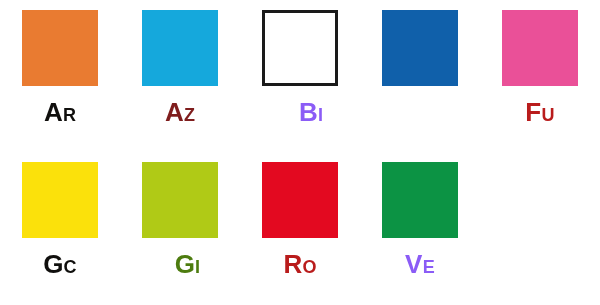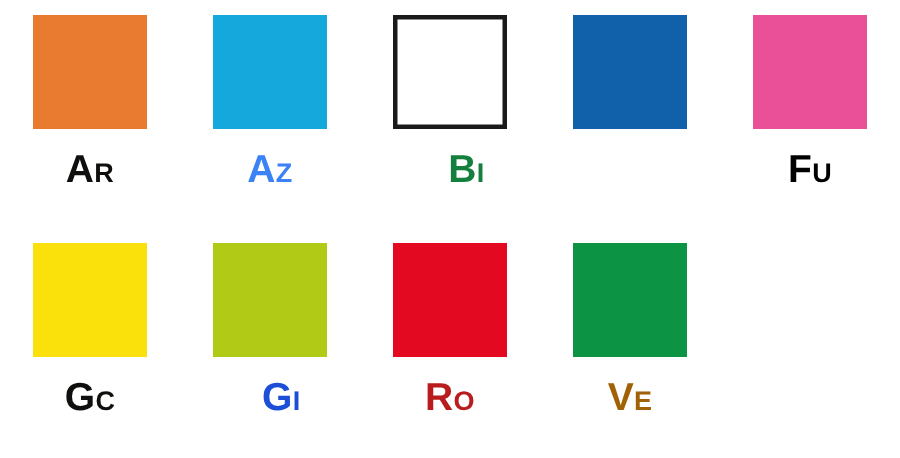--- a/index.html
+++ b/index.html
@@ -80,71 +80,71 @@
 
     <div class="legend-cell">
       <div class="swatch" style="background-color: rgb(233, 123, 49);"></div>
       <div class="swatch-label" style="color: rgb(16, 15, 13);">
         <span class="lbl-major">A</span><span class="lbl-minor">R</span>
       </div>
     </div>
 
     <div class="legend-cell">
       <div class="swatch" style="background-color: rgb(21, 168, 220);"></div>
-      <div class="swatch-label" style="color: #3b82f6;">
+      <div class="swatch-label" style="color: #7f1d1d;">
         <span class="lbl-major">A</span><span class="lbl-minor">Z</span>
       </div>
     </div>
 
     <div class="legend-cell">
       <div class="swatch outlined" style="border-color: rgb(26, 26, 26); background-color: rgb(255, 255, 255);"></div>
-      <div class="swatch-label" style="color: #15803d; margin-left: 22px;">
+      <div class="swatch-label" style="color: #8b5cf6; margin-left: 22px;">
         <span class="lbl-major">B</span><span class="lbl-minor">I</span>
       </div>
     </div>
 
     <div class="legend-cell">
       <div class="swatch" style="background-color: rgb(16, 96, 170);"></div>
     </div>
 
     <div class="legend-cell">
       <div class="swatch" style="background-color: rgb(234, 80, 152);"></div>
-      <div class="swatch-label" style="color: #000000;">
+      <div class="swatch-label" style="color: #b91c1c;">
         <span class="lbl-major">F</span><span class="lbl-minor">U</span>
       </div>
     </div>
 
   </div>
 
   <div class="legend-row row-bottom">
 
     <div class="legend-cell">
       <div class="swatch" style="background-color: rgb(251, 225, 11);"></div>
       <div class="swatch-label" style="color: rgb(16, 15, 13);">
         <span class="lbl-major">G</span><span class="lbl-minor">C</span>
       </div>
     </div>
 
     <div class="legend-cell">
       <div class="swatch" style="background-color: rgb(176, 202, 22);"></div>
-      <div class="swatch-label" style="color: #1d4ed8; margin-left: 15px;">
+      <div class="swatch-label" style="color: #4d7c0f; margin-left: 15px;">
         <span class="lbl-major">G</span><span class="lbl-minor">I</span>
       </div>
     </div>
 
 
     <div class="legend-cell">
       <div class="swatch" style="background-color: rgb(227, 9, 32);"></div>
       <div class="swatch-label" style="color: #b91c1c;">
         <span class="lbl-major">R</span><span class="lbl-minor">O</span>
       </div>
     </div>
 
     <div class="legend-cell">
       <div class="swatch" style="background-color: rgb(12, 147, 68);"></div>
-      <div class="swatch-label" style="color: #a16207;">
+      <div class="swatch-label" style="color: #8b5cf6;">
         <span class="lbl-major">V</span><span class="lbl-minor">E</span>
       </div>
     </div>
 
   </div>
 
 </div>
 
 </body></html>

